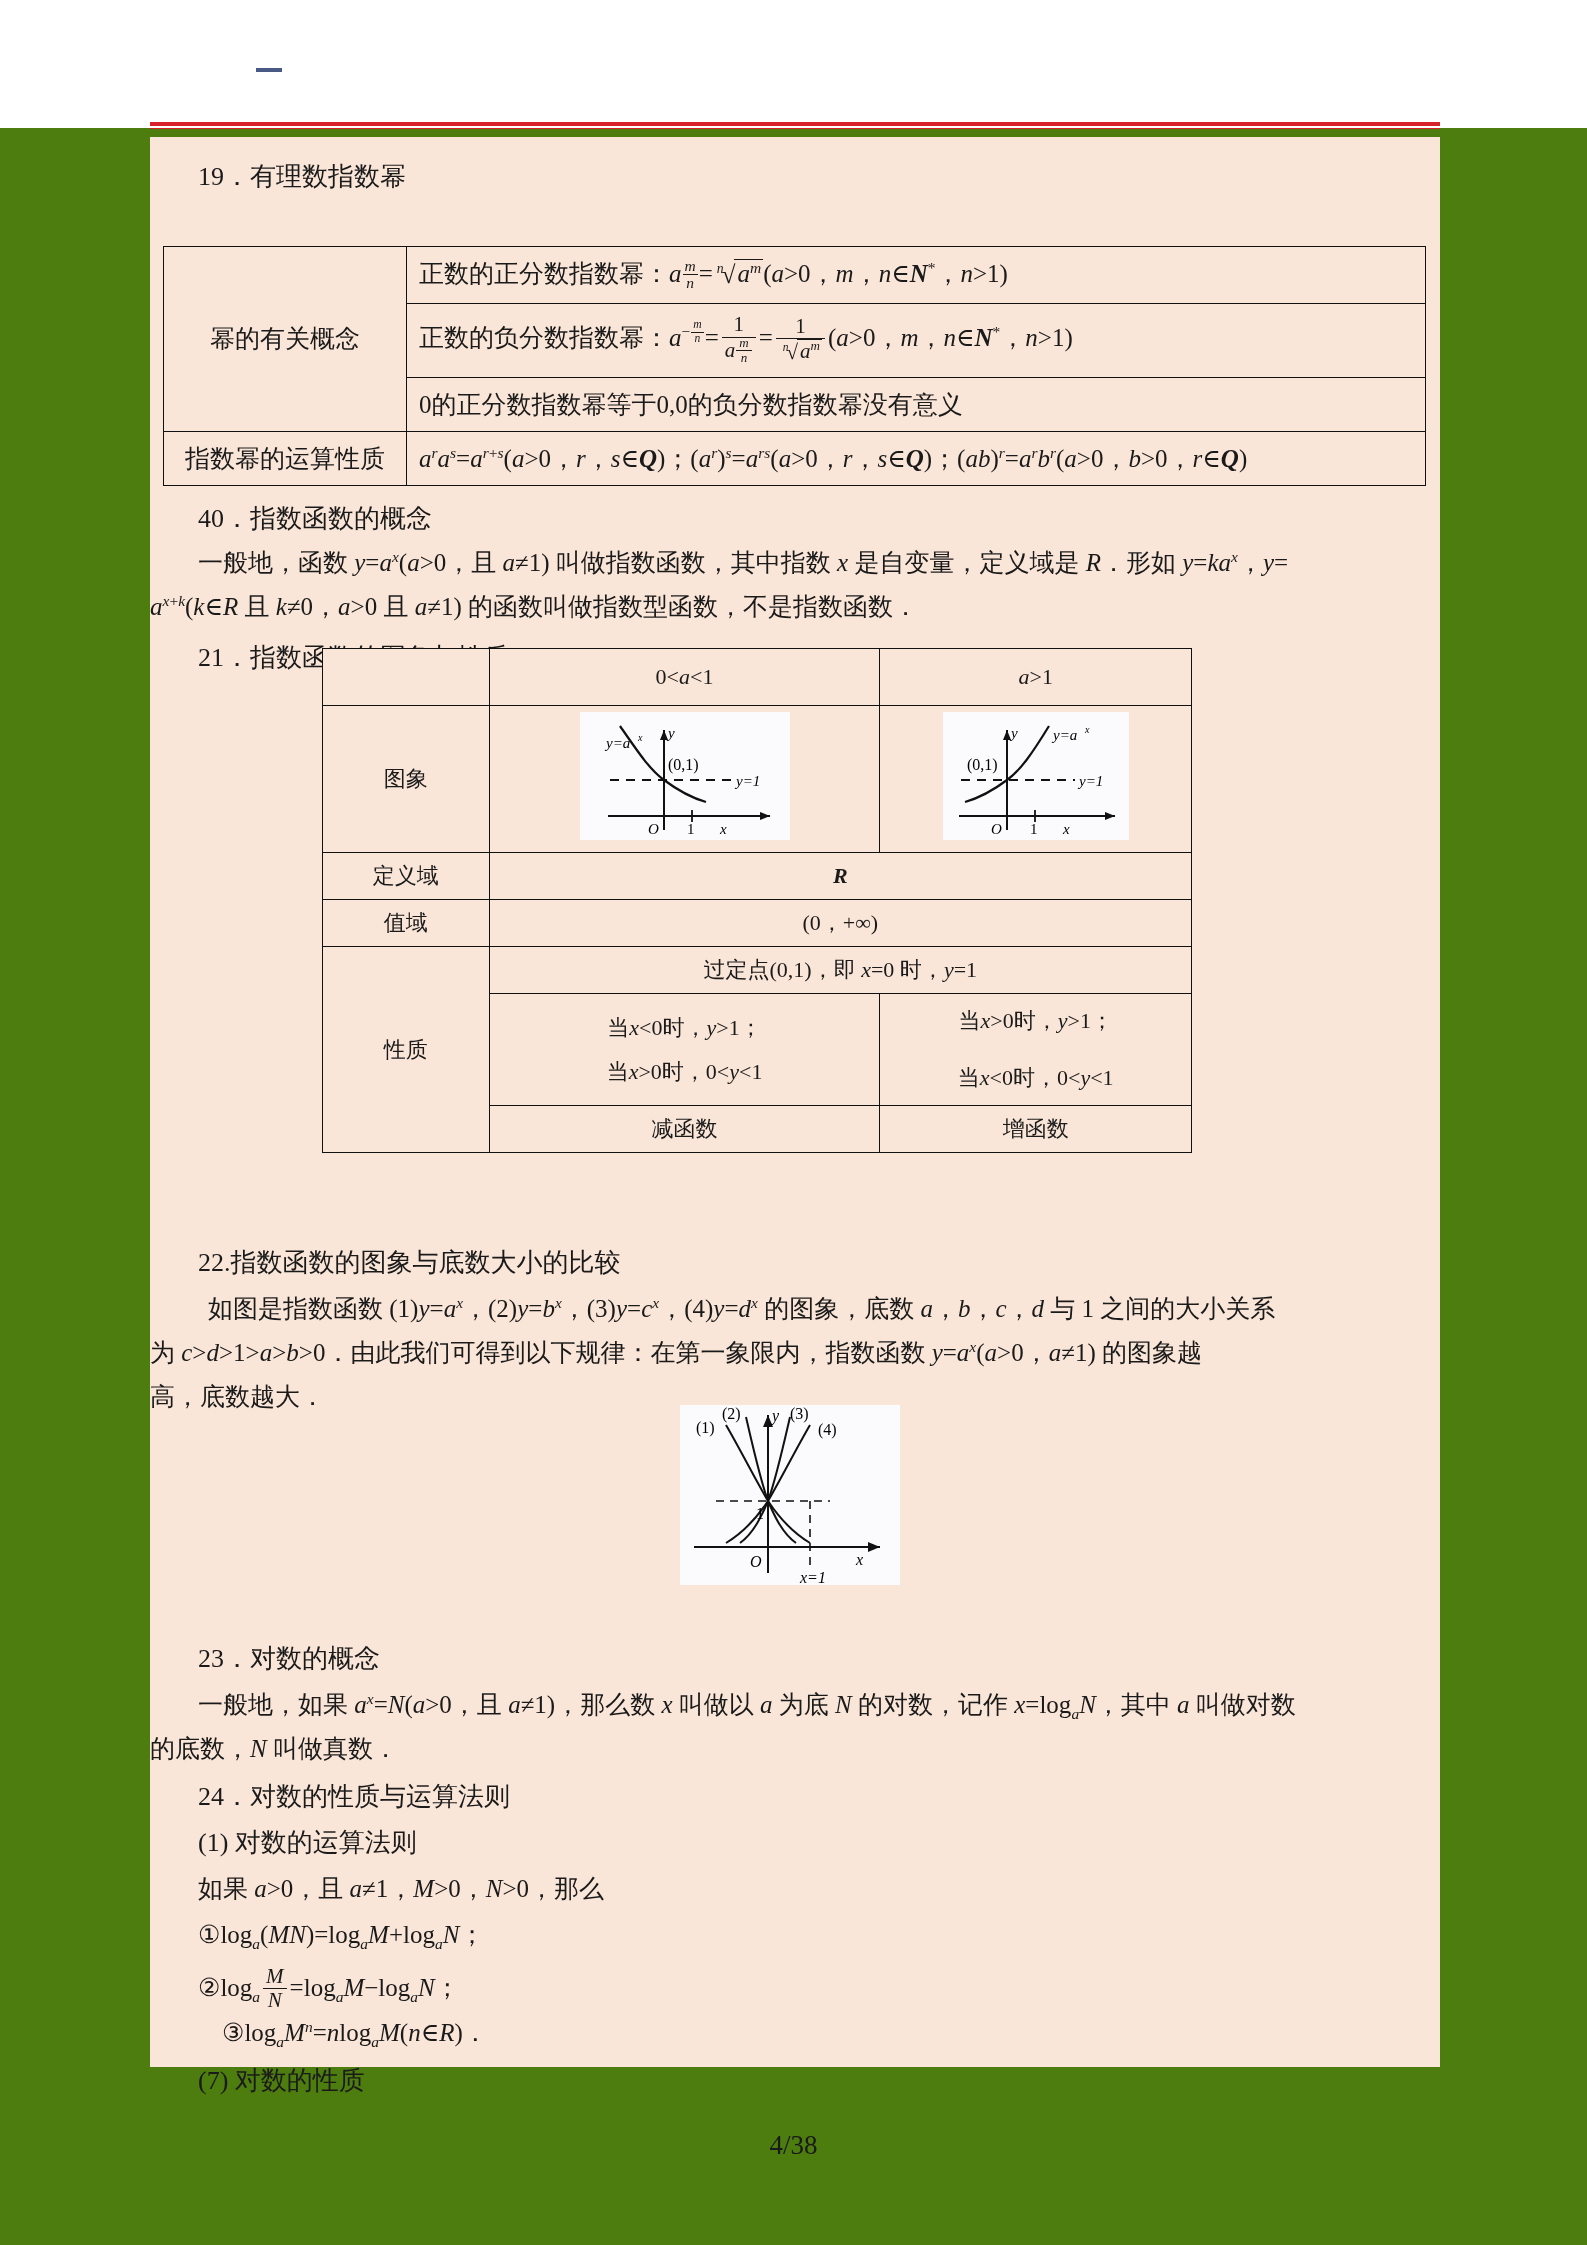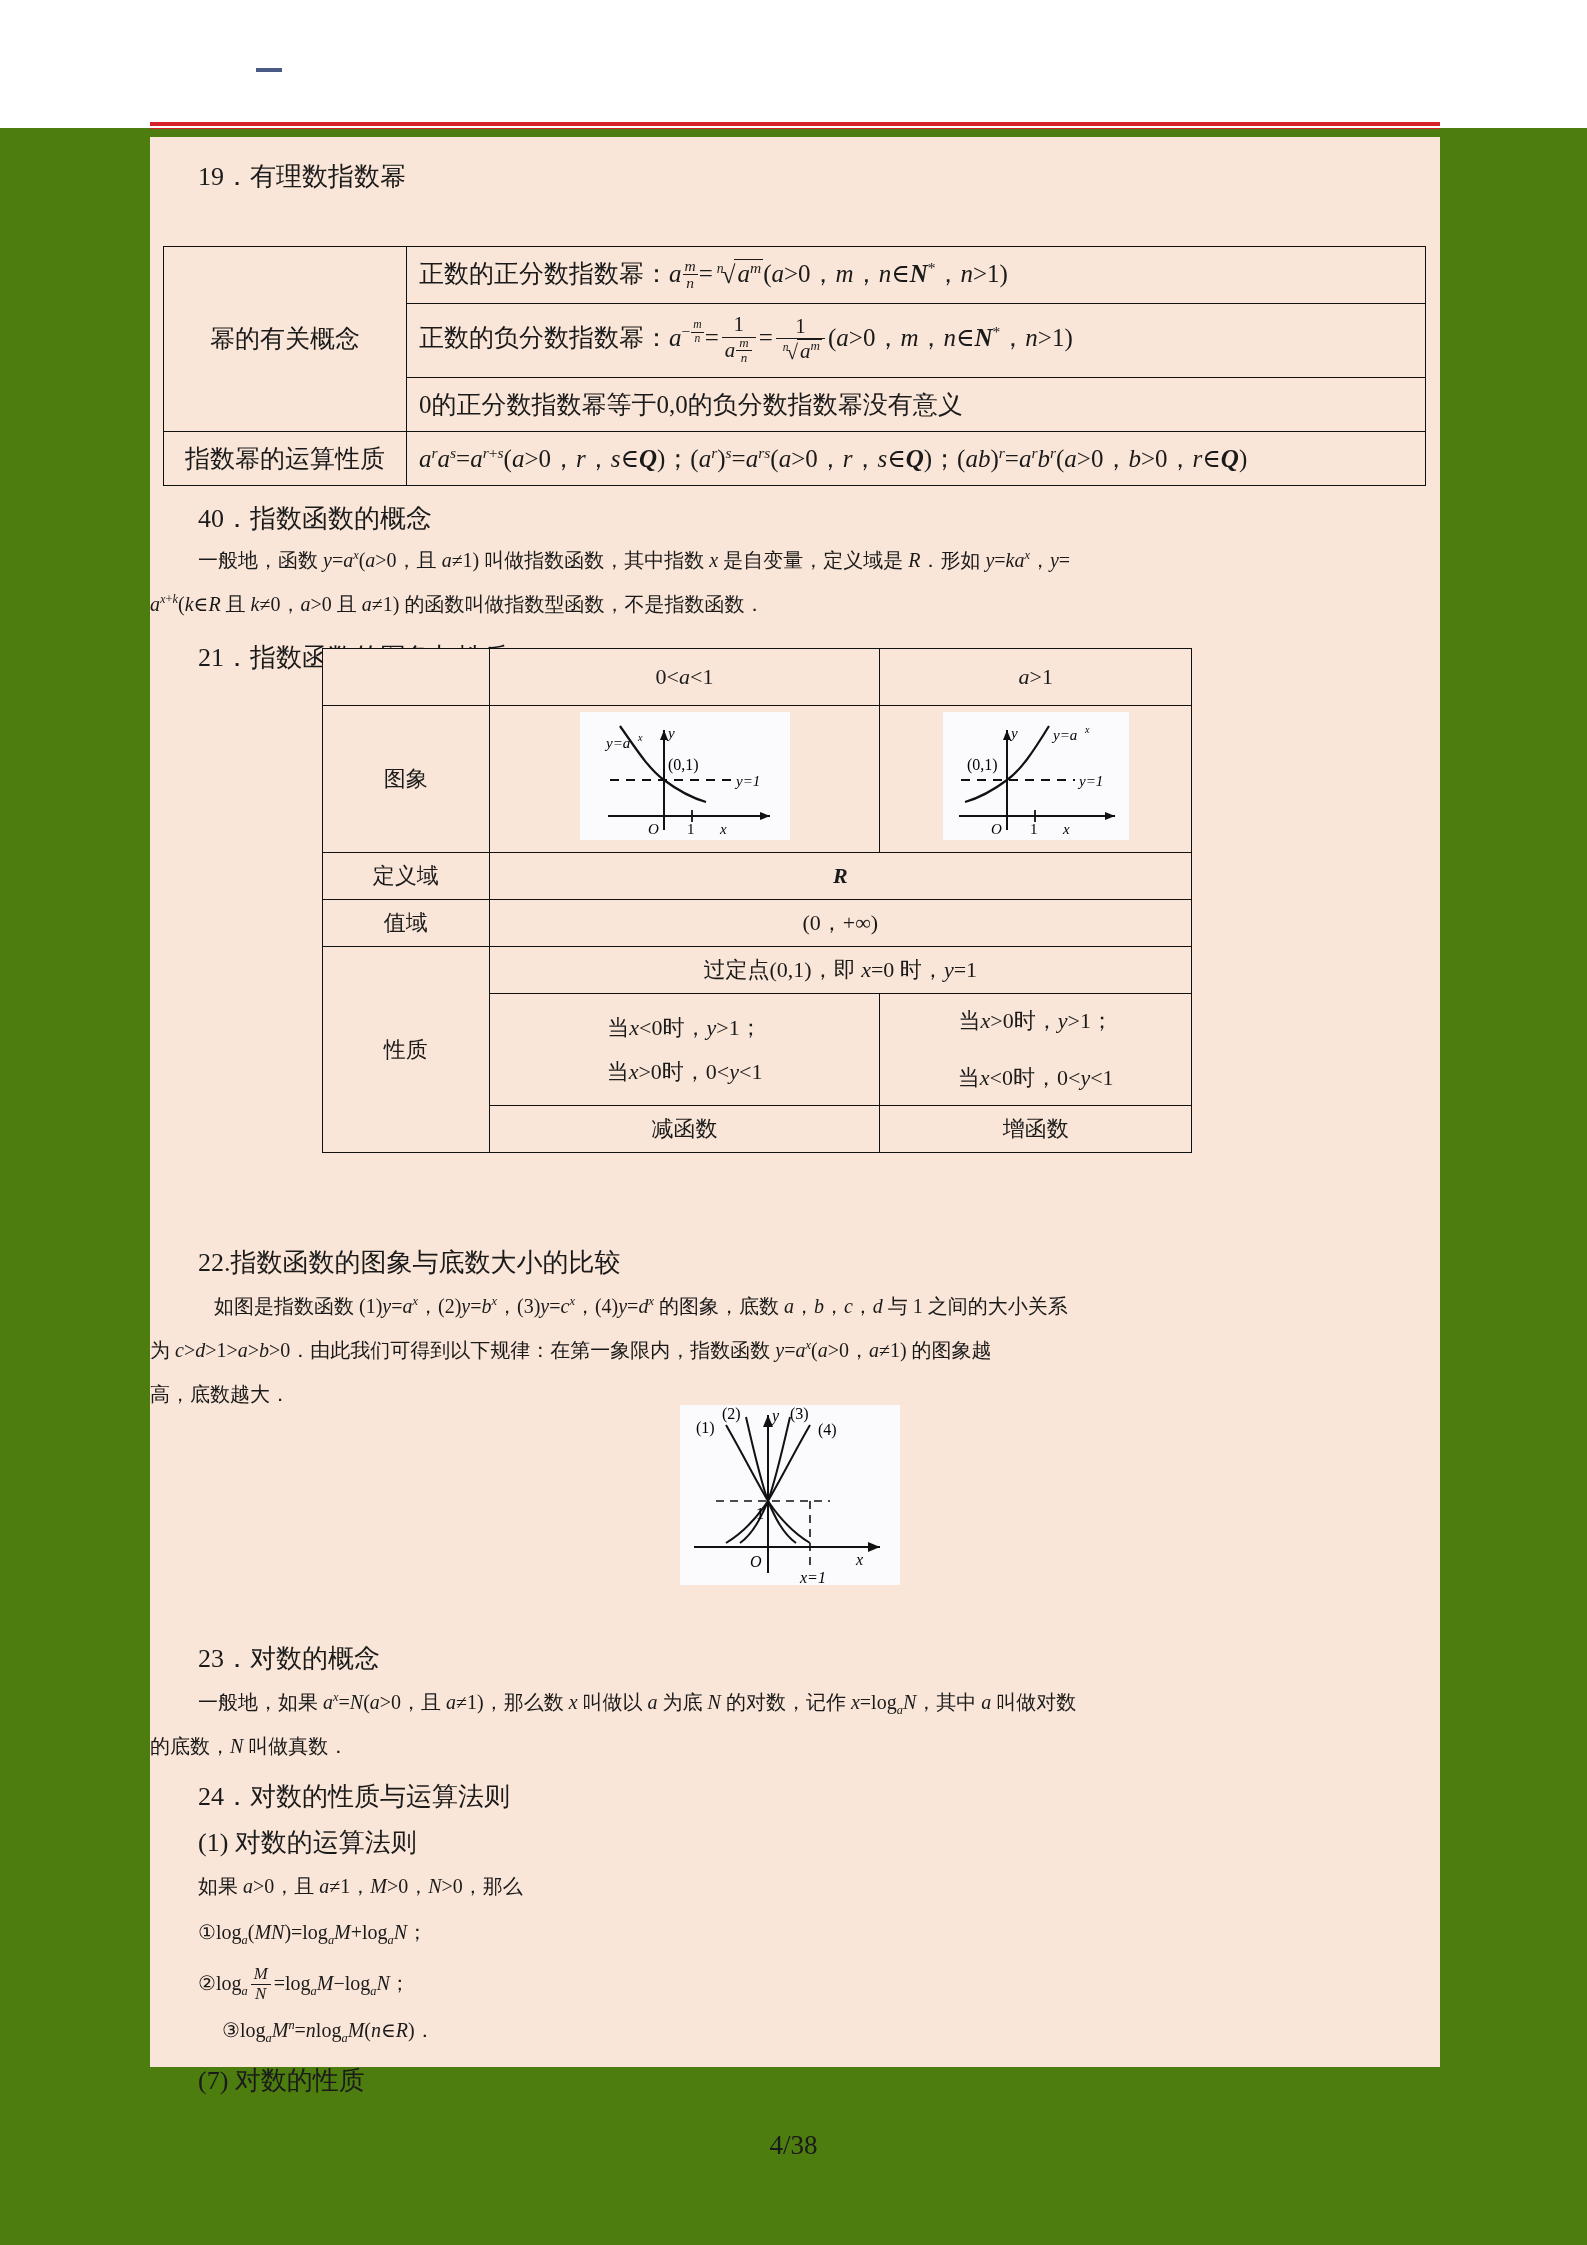--- a/index.html
+++ b/index.html
@@ -25,21 +25,21 @@
   }
   .header-rule2{
     position:absolute;left:150px;top:128px;width:1290px;height:1px;background:#d6202a;
   }
   
   .body-tint{
     position:absolute;left:150px;top:137px;width:1290px;height:1930px;
     background:#fae6d8;
   }
   
-  .ln{position:absolute;white-space:nowrap;font-size:20px;line-height:1;color:#1a1a1a;}
+  .ln{position:absolute;white-space:nowrap;font-size:25px;line-height:1;color:#1a1a1a;}
   .sec-title{font-size:26px;}
   i,.it{font-style:italic;font-family:"Liberation Serif","DejaVu Serif",serif;}
   sup{font-size:0.62em;vertical-align:super;line-height:0;}
   sub{font-size:0.62em;vertical-align:sub;line-height:0;}
   .frac{display:inline-block;vertical-align:middle;text-align:center;font-size:0.62em;line-height:1.05;position:relative;top:-0.1em;margin:0 1px;}
   .frac .num{display:block;padding:0 2px;}
   .frac .den{display:block;border-top:1.2px solid #1a1a1a;padding:0 2px;}
   .bfrac{display:inline-block;vertical-align:middle;text-align:center;line-height:1.12;font-size:0.84em;margin:0 3px;position:relative;top:-0.05em;}
   .bfrac .num{display:block;padding:0 3px;}
   .bfrac .den{display:block;border-top:1.4px solid #1a1a1a;padding:0 3px;}
@@ -185,21 +185,21 @@
       </td>
     </tr>
     <tr>
       <td>减函数</td>
       <td>增函数</td>
     </tr>
   </tbody>
     </table>
 
   <div class="ln sec-title" style="left:198px;top:1250px;">22.指数函数的图象与底数大小的比较</div>
-  <div class="ln" style="left:214px;top:1296px;">
+  <div class="ln" style="left:208px;top:1296px;">
     如图是指数函数 (1)<i>y</i>=<i>a</i><sup><i>x</i></sup>，(2)<i>y</i>=<i>b</i><sup><i>x</i></sup>，(3)<i>y</i>=<i>c</i><sup><i>x</i></sup>，(4)<i>y</i>=<i>d</i><sup><i>x</i></sup> 的图象，底数 <i>a</i>，<i>b</i>，<i>c</i>，<i>d</i> 与 1 之间的大小关系
   </div>
   <div class="ln" style="left:150px;top:1340px;">
     为 <i>c</i>&gt;<i>d</i>&gt;1&gt;<i>a</i>&gt;<i>b</i>&gt;0．由此我们可得到以下规律：在第一象限内，指数函数 <i>y</i>=<i>a</i><sup><i>x</i></sup>(<i>a</i>&gt;0，<i>a</i>≠1) 的图象越
   </div>
   <div class="ln" style="left:150px;top:1384px;">
     高，底数越大．
   </div>
 
   <div class="fig-wrap" style="left:680px;top:1405px;">

